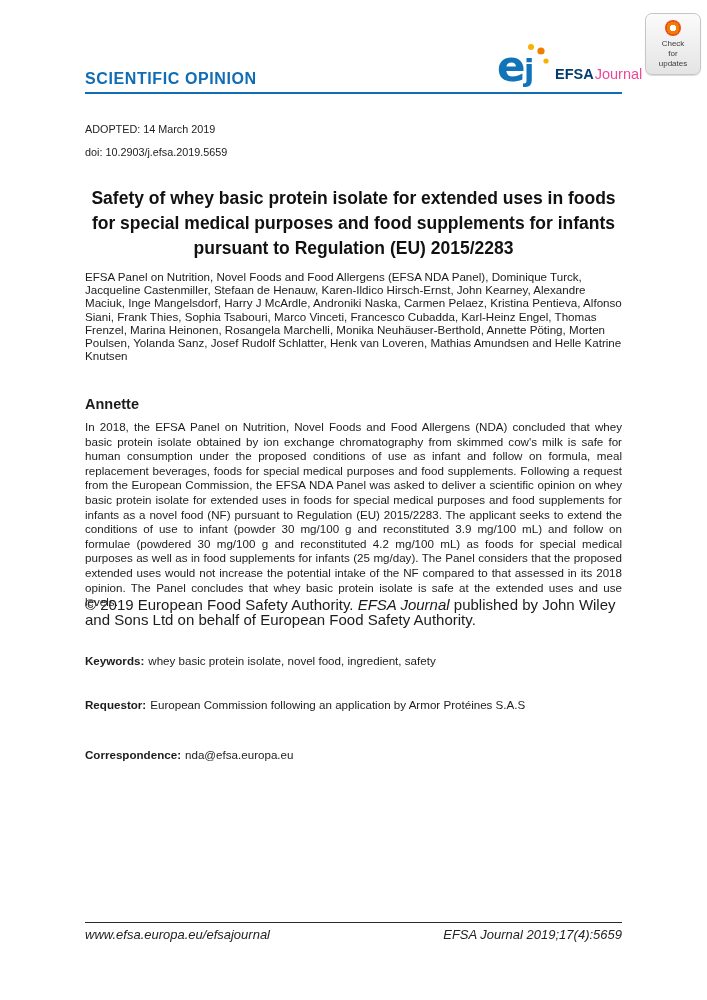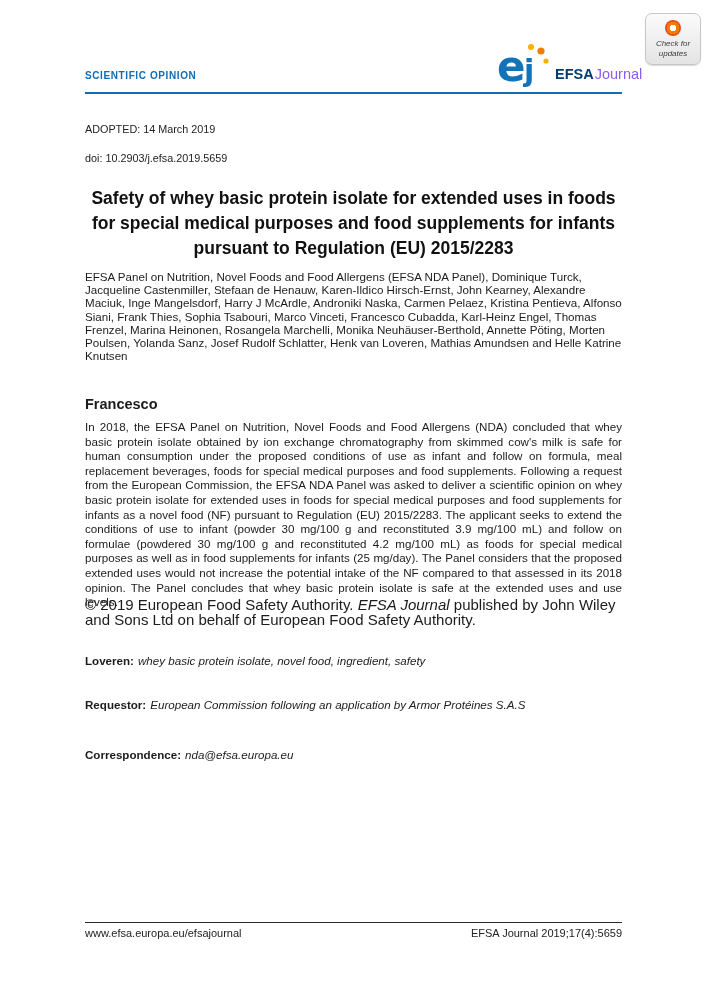--- a/index.html
+++ b/index.html
@@ -11,49 +11,48 @@
     background: #ffffff;
     font-family: "Liberation Sans", sans-serif;
     color: #1c1c1c;
     overflow: hidden;
   }
   .abs { position: absolute; }
 
   
   .section-label {
     left: 85px; top: 70px;
-    font-size: 10px; font-weight: bold;
+    font-size: 16px; font-weight: bold;
     letter-spacing: 0.6px;
     color: #0f6cb5;
   }
   .header-rule {
     left: 85px; top: 92px;
     width: 537px; height: 2px;
     background: #0f6cb5;
   }
   .adopted { left: 85px; top: 123px; font-size: 10.8px; color: #222; }
-  .doi     { left: 85px; top: 152px; font-size: 10.8px; color: #222; }
+  .doi     { left: 85px; top: 146px; font-size: 10.8px; color: #222; }
 
   
   .logo { left: 497px; top: 40px; display: flex; align-items: flex-end; }
   .logo .brand { margin-left: 6px; padding-bottom: 6px; font-size: 14.5px; white-space: nowrap; }
   .brand-bold  { font-weight: bold; color: #003d6e; }
-  .brand-light { color: #8b5cf6; margin-left: 1px; }
+  .brand-light { color: #ec4899; margin-left: 1px; }
 
   
   .badge {
     left: 645px; top: 13px;
-    width: 56px; padding: 6px 4px 5px;
+    width: 56px; padding: 6px 10px 5px;
     background: linear-gradient(#fbfbfb, #e4e4e4);
     border: 1px solid #c6c6c6;
     border-radius: 7px;
     text-align: center;
     cursor: pointer;
     box-shadow: 0 1px 1px rgba(0,0,0,0.15);
-    font-style: italic;
   }
   .badge-icon {
     width: 16px; height: 16px;
     margin: 0 auto 3px;
     border-radius: 50%;
     background: radial-gradient(circle at 50% 50%, #ffffff 0 3.5px, #f07d00 3.5px 6.5px, #e94e1b 6.5px 8px);
   }
   .badge-line { font-size: 8px; line-height: 10px; color: #3b3b3b; }
 
   
@@ -78,33 +77,33 @@
     font-size: 11.6px; line-height: 14.6px;
     text-align: justify;
   }
   .copyright {
     left: 85px; top: 598px; width: 537px;
     font-size: 15px; line-height: 14.6px;
   }
   .copyright .ital { font-style: italic; }
   .meta-line { left: 85px; width: 537px; font-size: 11.6px; line-height: 14.6px; }
   .meta-line .label { font-weight: bold; }
-  .meta-line .value { margin-left: 4px; font-style: italic; }
+  .meta-line .value { margin-left: 4px; }
   .keywords { top: 654px; }
   .requestor { top: 698px; }
   .question { top: 724px; }
   .correspondence { top: 748px; }
   .email { color: #1c1c1c; text-decoration: none; }
 
   
   .footer-rule { left: 85px; top: 922px; width: 537px; height: 1px; background: #2a2a2a; }
   .footer-row {
     left: 85px; top: 927px; width: 537px;
     display: flex; justify-content: space-between;
-    font-size: 11px; color: #222;
+    font-size: 13px; color: #222; font-style: italic;
   }
 </style>
 </head>
 <body>
 
 <div class="page">
 
   <div class="abs section-label">SCIENTIFIC OPINION</div>
   <div class="abs header-rule"></div>
 
@@ -126,26 +125,26 @@
     <div class="badge-line">Check for</div>
     <div class="badge-line">updates</div>
   </div>
 
   <div class="abs adopted">ADOPTED: 14 March 2019</div>
   <div class="abs doi">doi: 10.2903/j.efsa.2019.5659</div>
 
   <h1 class="abs title">Safety of whey basic protein isolate for extended uses in foods for special medical purposes and food supplements for infants pursuant to Regulation (EU) 2015/2283</h1>
   <div class="abs authors">EFSA Panel on Nutrition, Novel Foods and Food Allergens (EFSA NDA Panel), Dominique Turck, Jacqueline Castenmiller, Stefaan de Henauw, Karen-Ildico Hirsch-Ernst, John Kearney, Alexandre Maciuk, Inge Mangelsdorf, Harry J McArdle, Androniki Naska, Carmen Pelaez, Kristina Pentieva, Alfonso Siani, Frank Thies, Sophia Tsabouri, Marco Vinceti, Francesco Cubadda, Karl-Heinz Engel, Thomas Frenzel, Marina Heinonen, Rosangela Marchelli, Monika Neuhäuser-Berthold, Annette Pöting, Morten Poulsen, Yolanda Sanz, Josef Rudolf Schlatter, Henk van Loveren, Mathias Amundsen and Helle Katrine Knutsen</div>
 
-  <h2 class="abs abstract-heading">Francesco</h2>
+  <h2 class="abs abstract-heading">Annette</h2>
   <p class="abs abstract-body">In 2018, the EFSA Panel on Nutrition, Novel Foods and Food Allergens (NDA) concluded that whey basic protein isolate obtained by ion exchange chromatography from skimmed cow's milk is safe for human consumption under the proposed conditions of use as infant and follow on formula, meal replacement beverages, foods for special medical purposes and food supplements. Following a request from the European Commission, the EFSA NDA Panel was asked to deliver a scientific opinion on whey basic protein isolate for extended uses in foods for special medical purposes and food supplements for infants as a novel food (NF) pursuant to Regulation (EU) 2015/2283. The applicant seeks to extend the conditions of use to infant (powder 30 mg/100 g and reconstituted 3.9 mg/100 mL) and follow on formulae (powdered 30 mg/100 g and reconstituted 4.2 mg/100 mL) as foods for special medical purposes as well as in food supplements for infants (25 mg/day). The Panel considers that the proposed extended uses would not increase the potential intake of the NF compared to that assessed in its 2018 opinion. The Panel concludes that whey basic protein isolate is safe at the extended uses and use levels.</p>
 
   <p class="abs copyright"><span>© 2019 European Food Safety Authority. </span><span class="ital">EFSA Journal</span><span> published by John Wiley and Sons Ltd on behalf of European Food Safety Authority.</span></p>
 
-  <p class="abs meta-line keywords"><span class="label">Loveren:</span><span class="value">whey basic protein isolate, novel food, ingredient, safety</span></p>
+  <p class="abs meta-line keywords"><span class="label">Keywords:</span><span class="value">whey basic protein isolate, novel food, ingredient, safety</span></p>
 
   <p class="abs meta-line requestor"><span class="label">Requestor:</span><span class="value">European Commission following an application by Armor Protéines S.A.S</span></p>
 
 
   <p class="abs meta-line correspondence"><span class="label">Correspondence:</span><span class="value email">nda@efsa.europa.eu</span></p>
 
   <div class="abs footer-rule"></div>
   <div class="abs footer-row">
     <span>www.efsa.europa.eu/efsajournal</span>
     <span>EFSA Journal 2019;17(4):5659</span>

